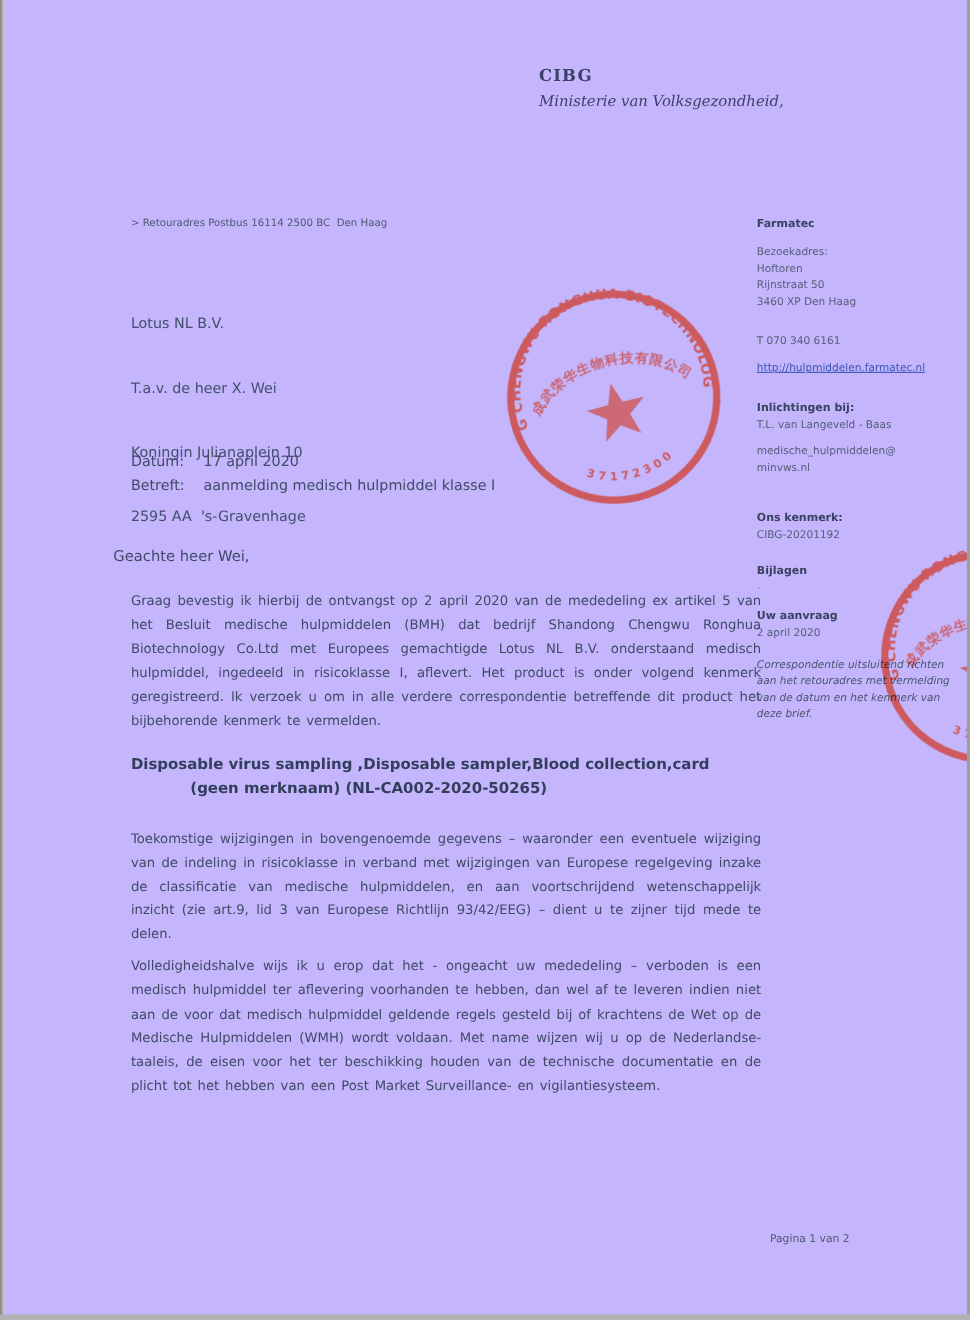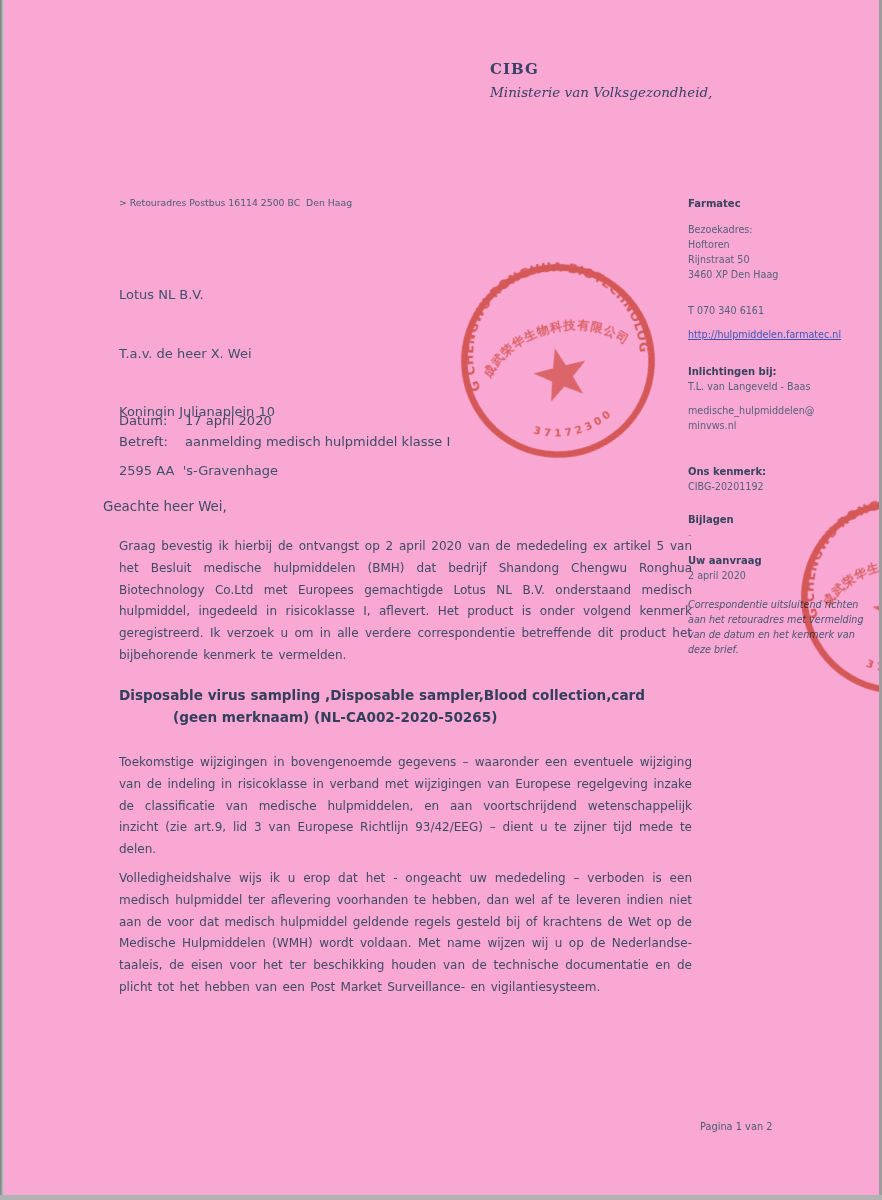--- a/index.html
+++ b/index.html
@@ -1,19 +1,19 @@
 <!DOCTYPE html>
 <html><head>
 <meta charset="utf-8">
 <title>Scanned letter</title>
 <style>
   html,body { margin:0; padding:0; background:#e9e9e9; }
   .page {
     position:relative; width:882px; height:1200px; margin:0 auto;
-    background:#f9a8d4; overflow:hidden;
+    background:#c4b5fd; overflow:hidden;
     font-family:"DejaVu Sans","Liberation Sans",sans-serif;
     color:#3f4b66;
   }
   .edge-left  { position:absolute; left:0; top:0; width:4px; height:100%;
                 background:linear-gradient(to right,#7e7e7e,#cfcfcf); z-index:9; }
   .edge-right { position:absolute; right:0; top:0; width:3px; height:100%;
                 background:#9d9d9d; z-index:9; }
   .edge-bottom{ position:absolute; left:0; bottom:0; width:100%; height:5px;
                 background:#b2b2b2; z-index:9; }
   .content { position:absolute; inset:0; filter:blur(0.3px); }

